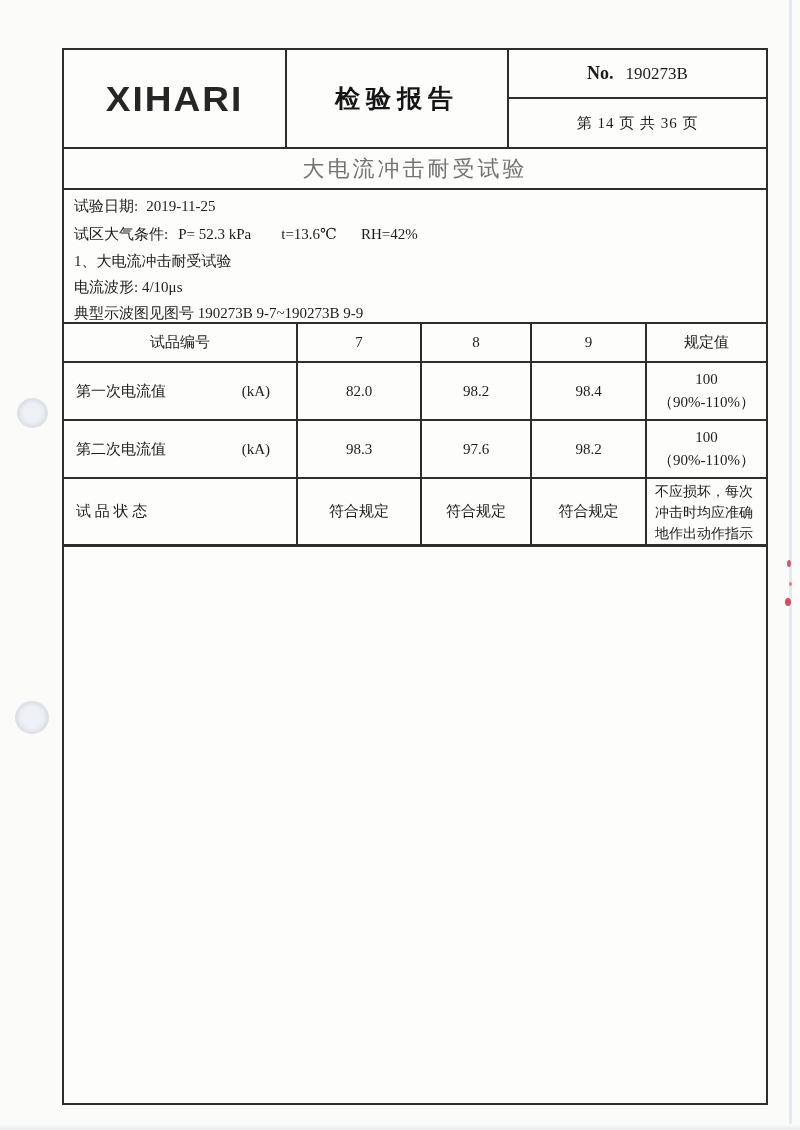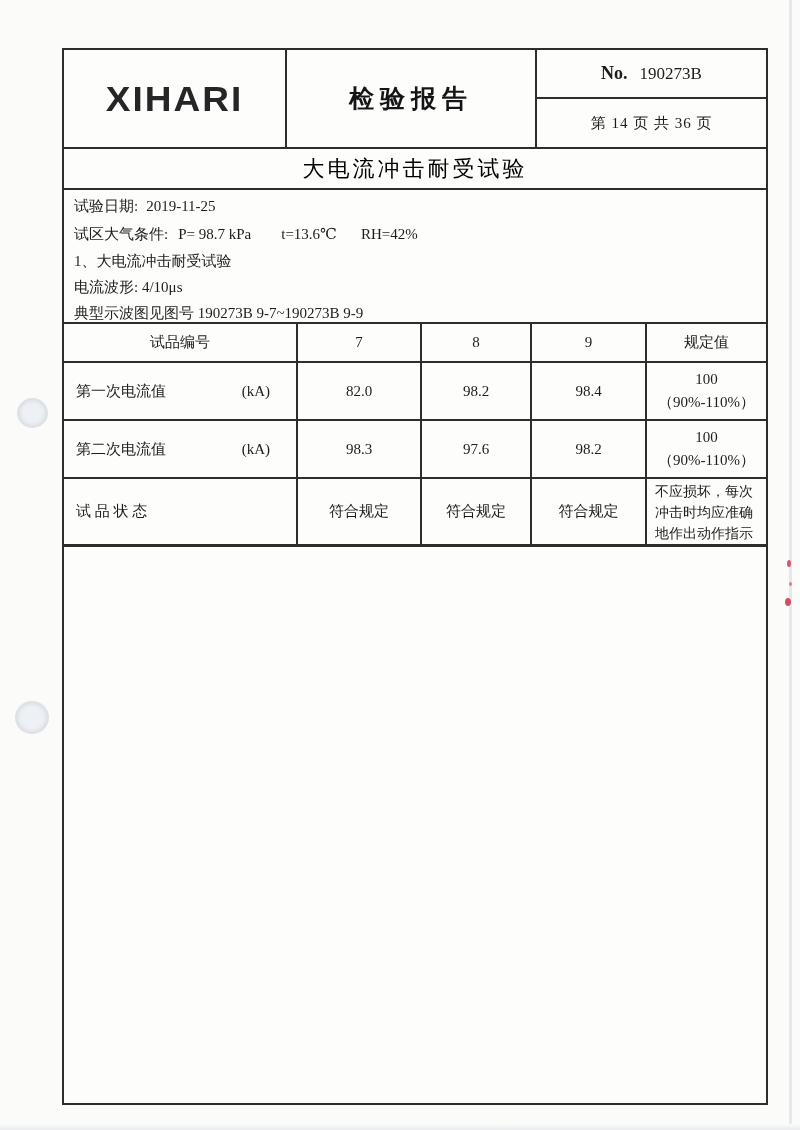--- a/index.html
+++ b/index.html
@@ -42,35 +42,35 @@
   .logo-cell {
     width:223px; border-right:2px solid #2d2d2d;
     display:flex; align-items:center; justify-content:center;
   }
   .logo-text {
     font-family:"Liberation Sans","DejaVu Sans",sans-serif;
     font-weight:800; font-size:37px; letter-spacing:2px; color:#262626;
     transform:scaleY(.97);
   }
   .title-cell {
-    width:250px; border-right:2px solid #2d2d2d;
+    width:222px; border-right:2px solid #2d2d2d;
     display:flex; align-items:center; justify-content:center;
   }
   .report-title { font-size:25px; font-weight:bold; letter-spacing:6px; color:#151515; }
   .no-cell { flex:1; display:flex; flex-direction:column; }
   .no-top { height:49px; border-bottom:2px solid #2d2d2d; display:flex; align-items:center; justify-content:center; font-size:17px;gap:12px; }
   .no-prefix { font-weight:bold; font-size:18px; }
   .no-bottom { flex:1; display:flex; align-items:center; justify-content:center; font-size:15px; letter-spacing:1px; }
 
   
   .section-title-bar {
     height:41px; border-bottom:2px solid #2d2d2d;
     display:flex; align-items:center; justify-content:center;
   }
-  .section-title { font-size:22px; letter-spacing:3px; color:#000000; }
+  .section-title { font-size:22px; letter-spacing:3px; color:#737373; }
 
   
   .info-section { height:134px; border-bottom:2px solid #2d2d2d; padding:4px 0 0 10px; font-size:15px; }
   .info-line { line-height:19px; }
   .date-line { margin-top:3px; padding-right:30px; }
   .date-value { margin-left:8px; }
   .cond-line { margin-top:9px; }
   .cond-part-1 { margin-left:10px; }
   .cond-part-2 { margin-left:30px; }
   .cond-part-3 { margin-left:24px; }
@@ -129,21 +129,21 @@
 
   <div class="section-title-bar">
     <span class="section-title">大电流冲击耐受试验</span>
   </div>
 
   <div class="info-section">
     <div class="info-line date-line">
       <span>试验日期:</span><span class="date-value">2019-11-25</span>
     </div>
     <div class="info-line cond-line">
-      <span>试区大气条件:</span><span class="cond-part-1">P= 98.7 kPa</span><span class="cond-part-2">t=13.6℃</span><span class="cond-part-3">RH=42%</span>
+      <span>试区大气条件:</span><span class="cond-part-1">P= 52.3 kPa</span><span class="cond-part-2">t=13.6℃</span><span class="cond-part-3">RH=42%</span>
     </div>
     <div class="info-line body-line-1">1、大电流冲击耐受试验</div>
     <div class="info-line body-line-2">电流波形: 4/10μs</div>
     <div class="info-line body-line-3">典型示波图见图号 190273B 9-7~190273B 9-9</div>
   </div>
 
   <div class="data-table">
 
     <div class="cell">试品编号</div>
     <div class="cell">7</div>

